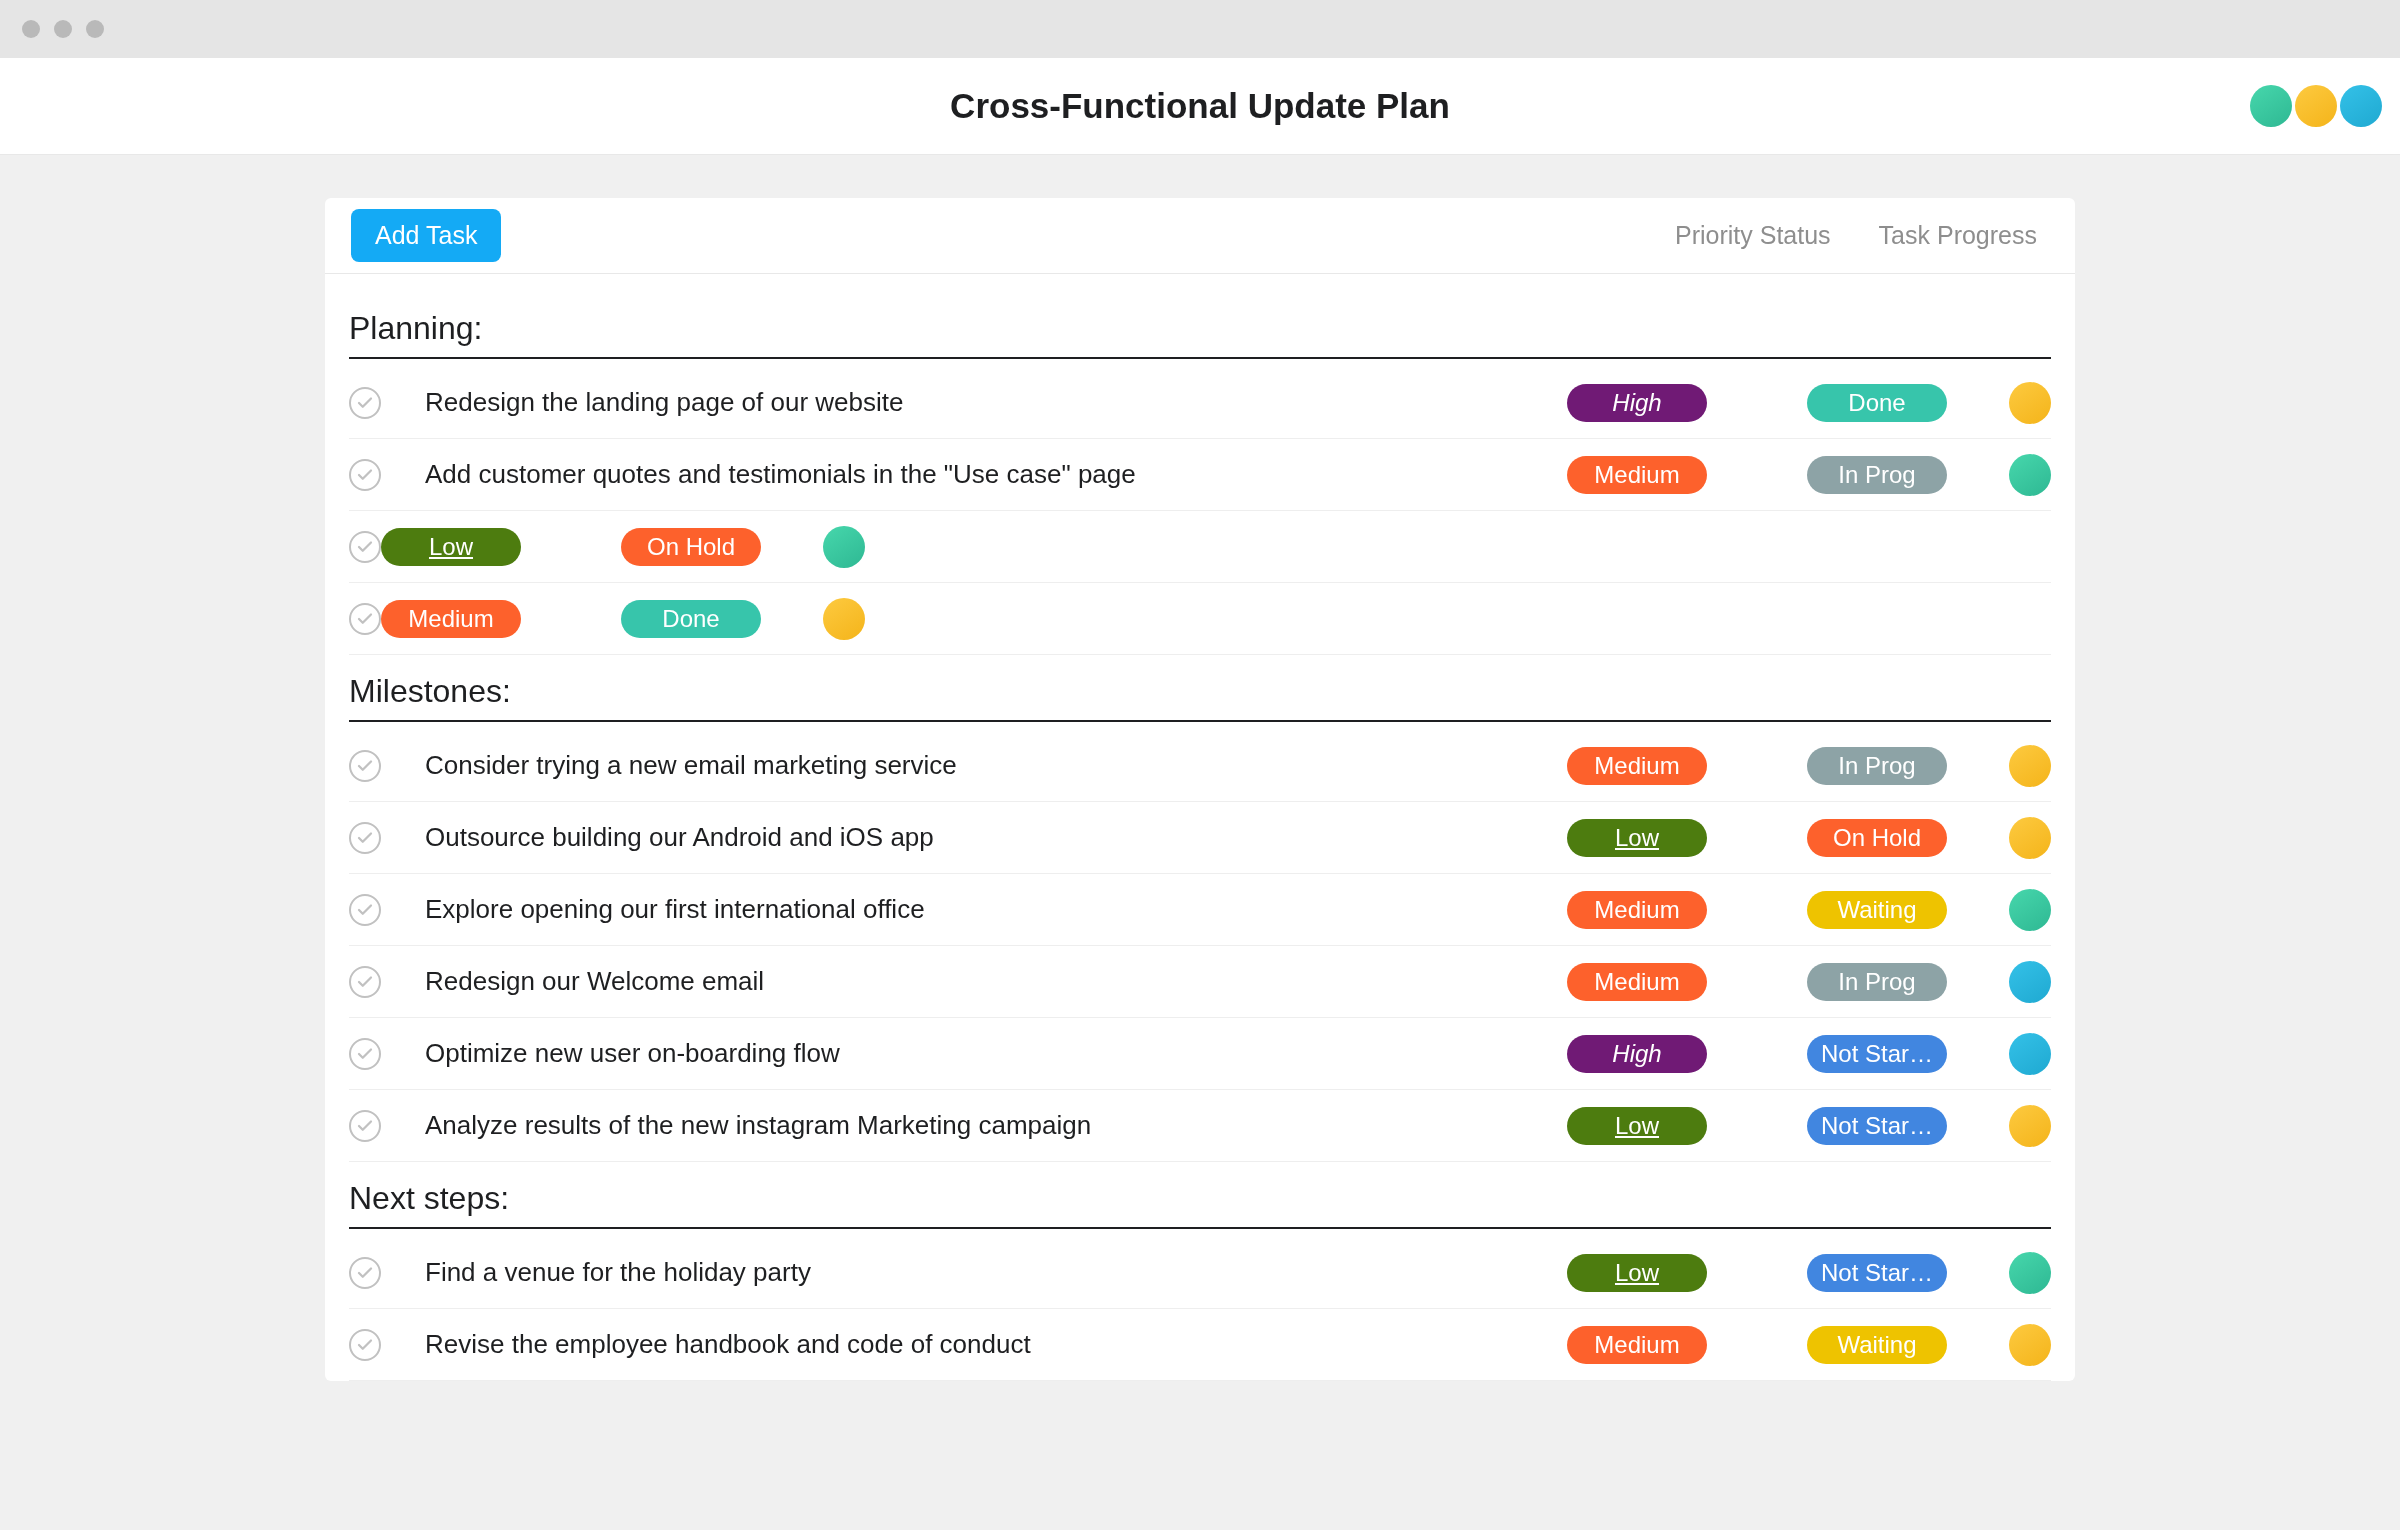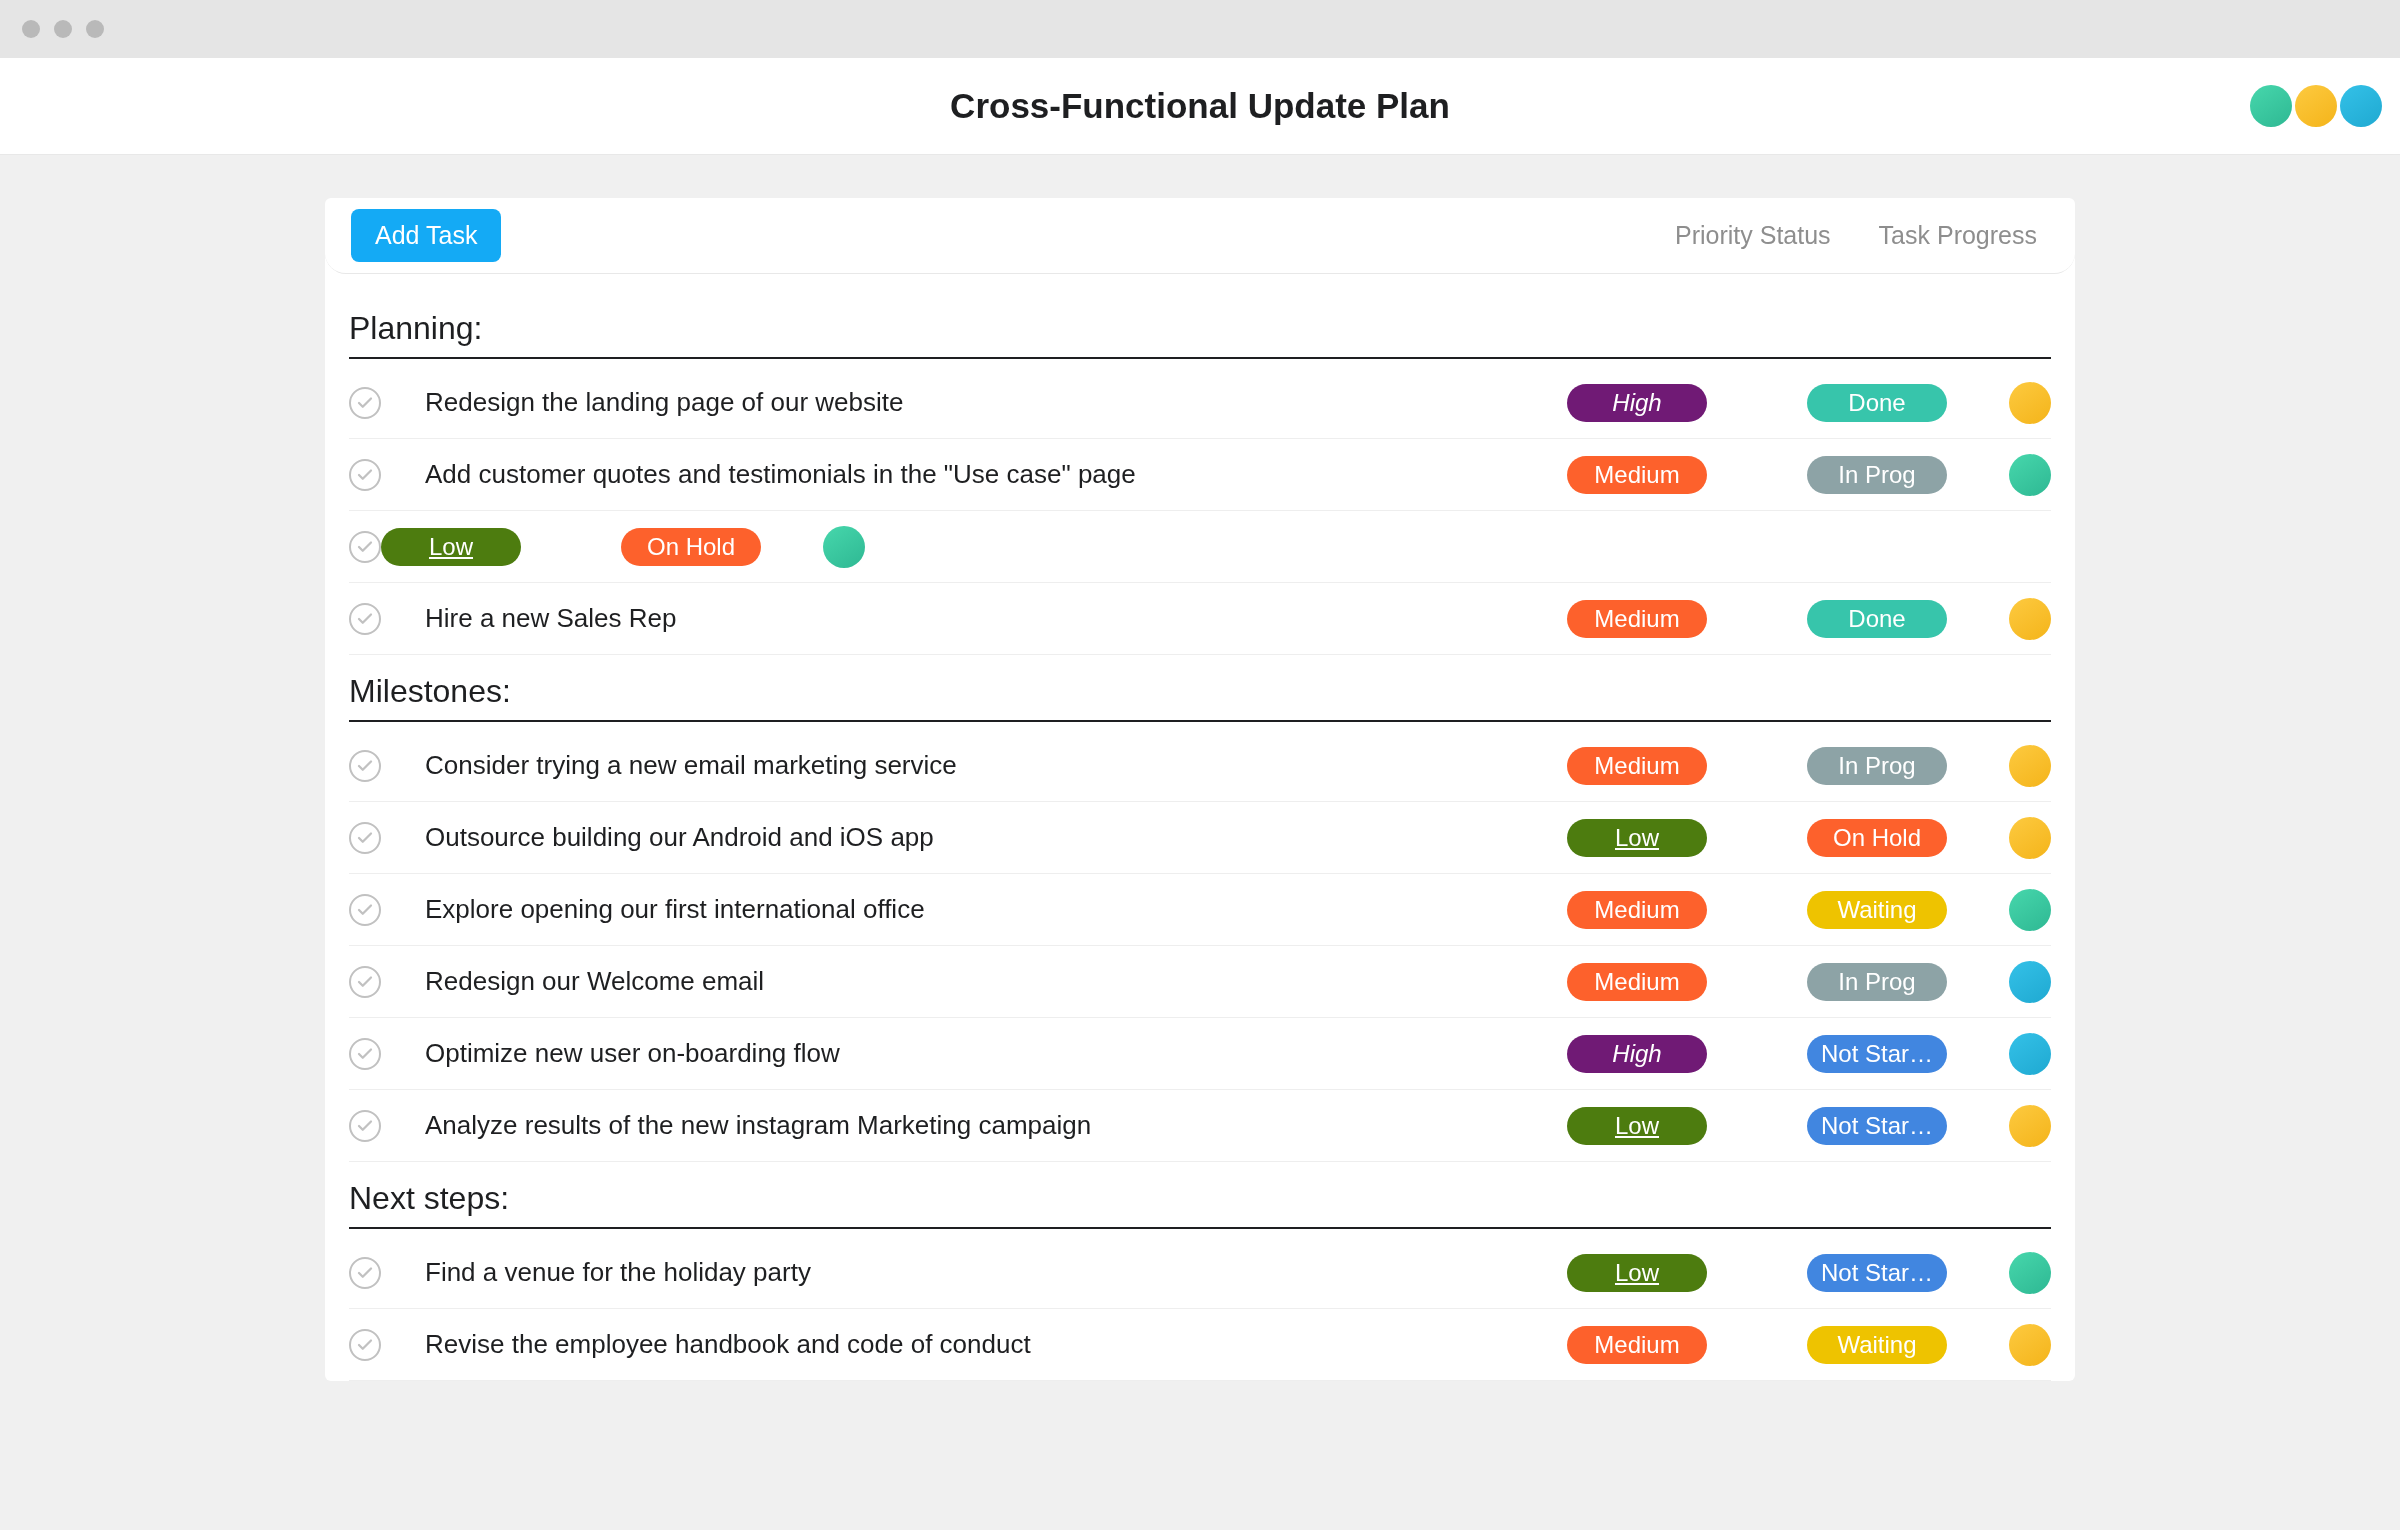--- a/index.html
+++ b/index.html
@@ -10,21 +10,21 @@
     
     .header { background:#fff; height:97px; display:flex; align-items:center; justify-content:center; position:relative; border-bottom:1px solid #e8e8e8; }
     .title { font-size:35px; font-weight:700; }
     .avatars-top { position:absolute; right:18px; top:50%; transform:translateY(-50%); display:flex; gap:3px; }
     .avatar { width:42px; height:42px; border-radius:50%; display:block; }
     .av-green { background:linear-gradient(145deg,#47d7ac,#2eb893); }
     .av-yellow{ background:linear-gradient(145deg,#fdca40,#f4b41a); }
     .av-blue  { background:linear-gradient(145deg,#34c1e8,#1fa9d1); }
     
     .panel { width:1750px; margin:43px auto 0; background:#fff; border-radius:6px; }
-    .toolbar { height:76px; display:flex; align-items:center; padding:0 26px; border-bottom:1px solid #e8e8e8;border-radius:21px; }
+    .toolbar { height:76px; display:flex; align-items:center; padding:0 26px; border-bottom:1px solid #e8e8e8; }
     .btn-add { background:#14aaf5; color:#fff; font-size:25px; font-weight:500; padding:12px 24px; border:none; border-radius:8px; cursor:pointer; }
     .spacer { flex:1; }
     .col-head { font-size:25px; color:#8e8e8e; margin-right:48px; }
     .col-head:last-child { margin-right:12px; }
     .content { padding:18px 24px 0; }
     .section-title { font-size:32px; font-weight:500; padding:18px 0 10px; border-bottom:2px solid #1e1f21; }
     .tasks { margin-top:8px; }
     .task { display:flex; align-items:center; height:72px; border-bottom:1px solid #eee; }
     .check { width:32px; height:32px; border:2px solid #c1c1c1; border-radius:50%; display:flex; align-items:center; justify-content:center; color:#c1c1c1; cursor:pointer; flex-shrink:0; }
     .check svg { width:18px; height:18px; }
@@ -102,21 +102,20 @@
           <span class="pill priority pill-low">Low</span>
           <span class="pill progress pill-onhold">On Hold</span>
           <span class="assignee av-green"></span>
         </div>
         <div class="task">
           <span class="check">
             <svg viewBox="0 0 24 24" fill="none" stroke="currentColor" stroke-width="3" stroke-linecap="round" stroke-linejoin="round">
               <polyline points="20 6 9 17 4 12"></polyline>
             </svg>
           </span>
-          <span class="task-title">Hire a new Sales Rep</span>
           <span class="pill priority pill-medium">Medium</span>
           <span class="pill progress pill-done">Done</span>
           <span class="assignee av-yellow"></span>
         </div>
       </div>
       <div class="section-title">Milestones:</div>
       <div class="tasks">
         <div class="task">
           <span class="check">
             <svg viewBox="0 0 24 24" fill="none" stroke="currentColor" stroke-width="3" stroke-linecap="round" stroke-linejoin="round">

